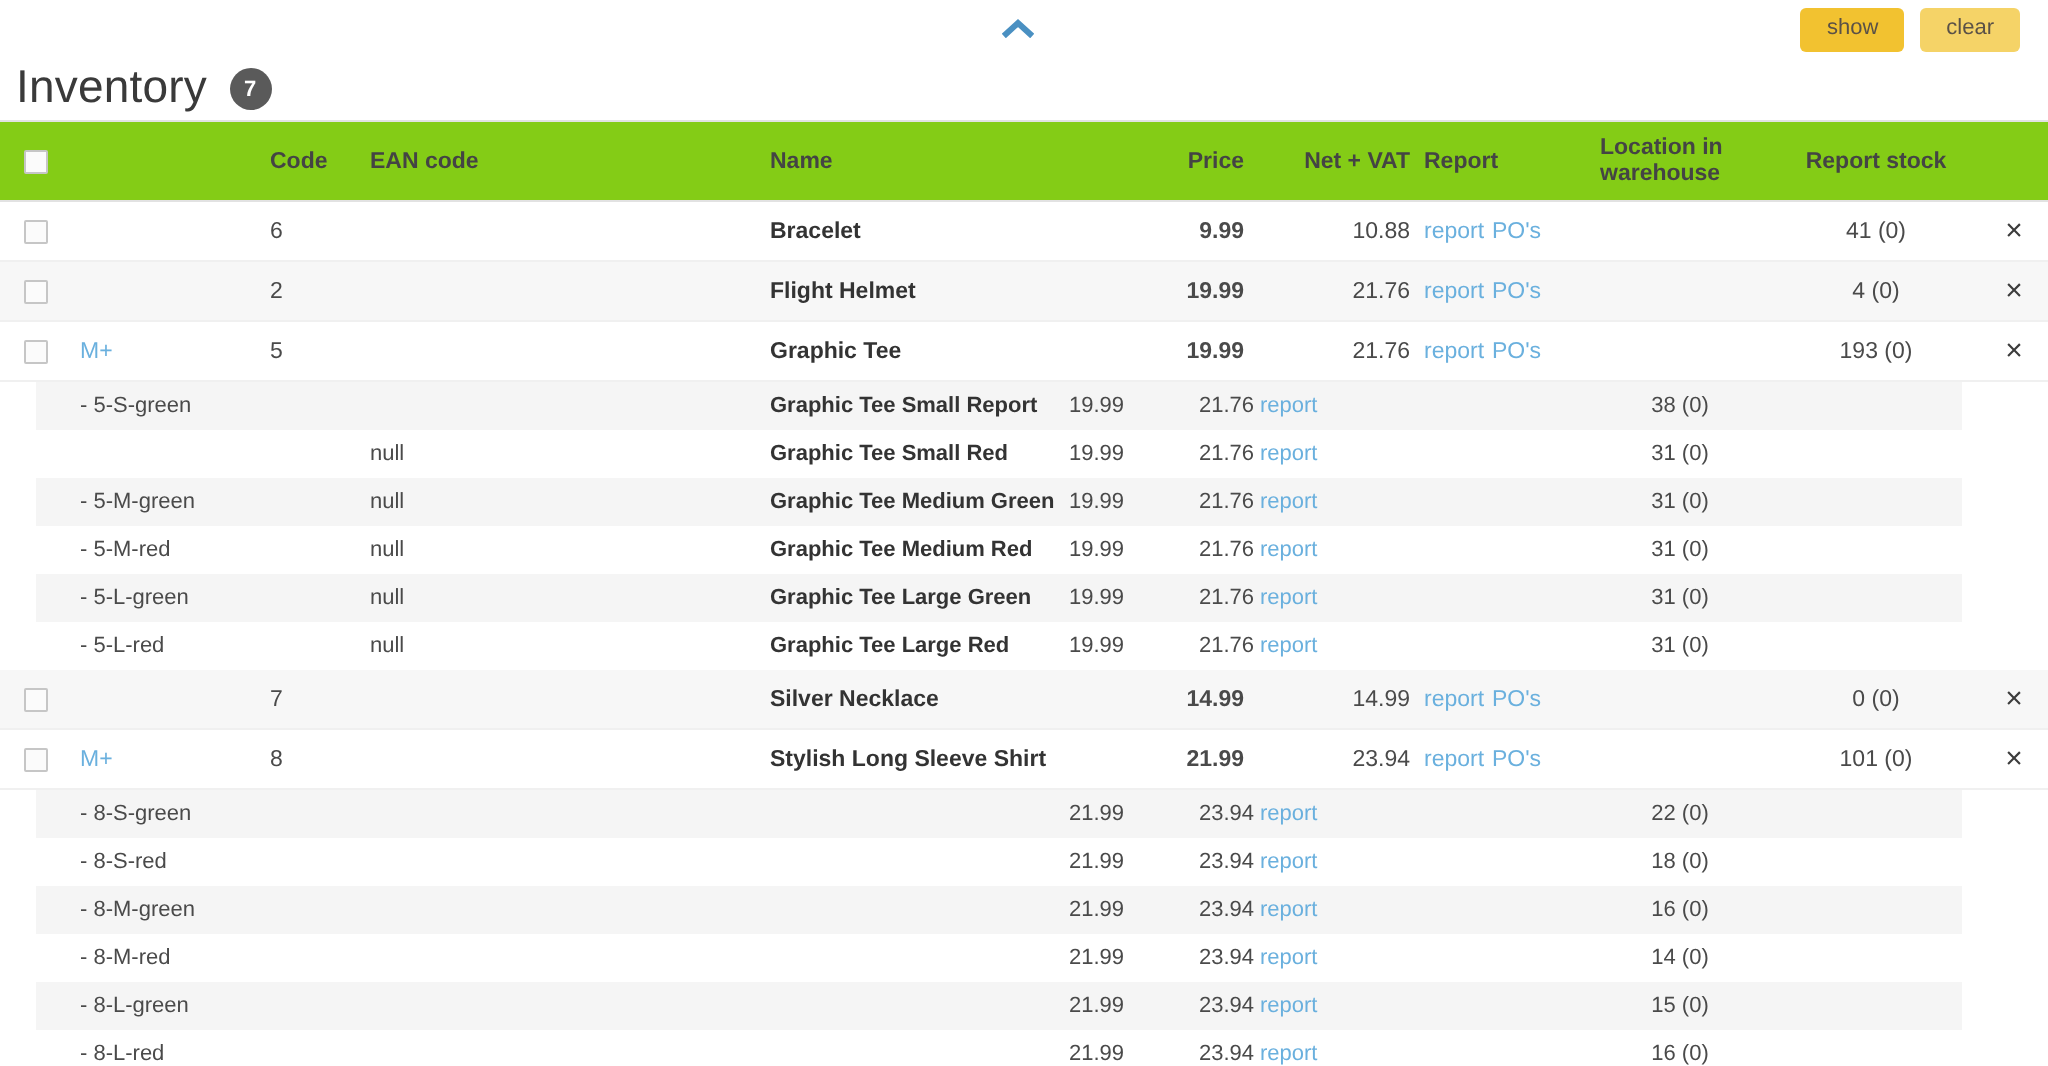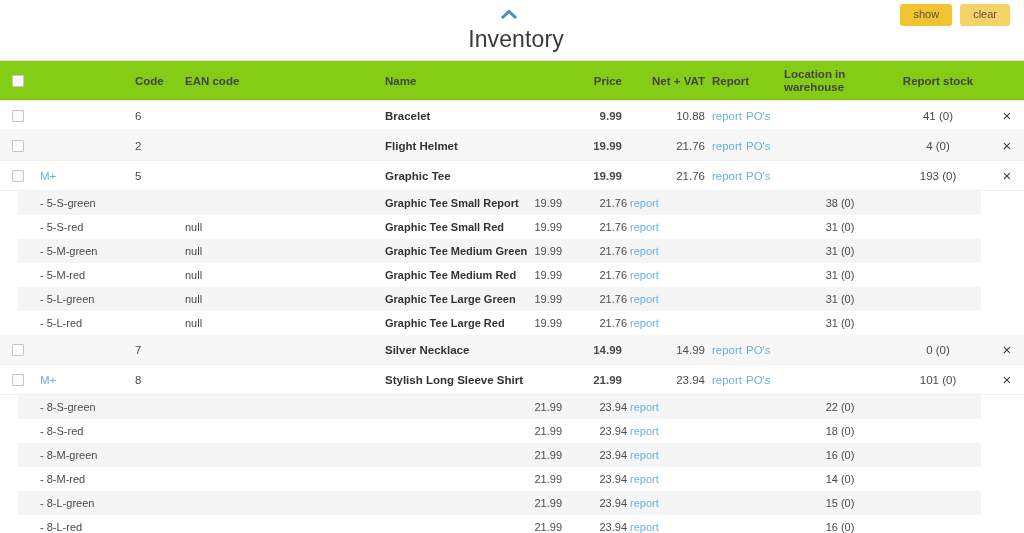--- a/index.html
+++ b/index.html
@@ -32,21 +32,21 @@
     font-size: 11px; color: #5a5147;
     padding: 5px 13px 6px;
     cursor: pointer; line-height: 1;
   }
   .btn-show { background: #f2c230; }
   .btn-clear { background: #f5d367; }
 
   
   .title-row {
     display: flex; align-items: center; gap: 11px;
-    padding: 0 0 0 8px; height: 34px; flex-direction: column;
+    padding: 0 0 0 8px; height: 34px;
   }
   .title-text { font-size: 23px; font-weight: 400; color: #3a3a3a; letter-spacing: .1px; }
   .count-badge {
     width: 21px; height: 21px; border-radius: 50%;
     background: #5a5a5a; color: #fff;
     font-size: 11px; font-weight: bold;
     display: flex; align-items: center; justify-content: center;
     margin-top: 3px;
   }
 
@@ -94,21 +94,21 @@
   
   .c-check { left: 12px;  width: 24px; }
   .c-mplus { left: 40px;  width: 40px; }
   .c-code  { left: 135px; width: 45px; }
   .c-ean   { left: 185px; width: 195px; }
   .c-name  { left: 385px; width: 200px; }
   .c-price { left: 560px; width: 62px; font-weight: bold; }
   .c-net   { left: 635px; width: 70px; text-align: right; }
   .c-rep   { left: 712px; width: 40px; }
   .c-po    { left: 746px; width: 40px; }
-  .c-loc   { left: 784px; width: 90px; }
+  .c-loc   { left: 800px; width: 90px; }
   .c-stock { left: 890px; width: 96px; }
   .c-x     { left: 995px; width: 24px; }
 
   
   .s-label { left: 40px;  width: 140px; }
   .s-ean   { left: 185px; width: 195px; }
   .s-name  { left: 185px; width: 300px; }
   .s-price { left: 500px; width: 62px; }
   .s-net   { left: 572px; width: 55px; }
   .s-rep   { left: 630px; width: 45px; }
@@ -241,21 +241,20 @@
           <div class="cell s-name bold" style="left: 185px; width: 400px; padding-left: 200px;">Graphic Tee Small Report</div>
           <div class="cell s-price right">19.99</div>
           <div class="cell s-net right">21.76</div>
           <div class="cell s-rep">
             <span class="lnk">report</span>
           </div>
           <div class="cell s-stock center">38 (0)</div>
         </div>
         <div class="row srow">
           <div class="inset-bg" style="background:#ffffff;"></div>
-          <div class="cell s-label">- 5-S-red</div>
           <div class="cell s-ean" style="left:185px;width:60px;">null</div>
           <div class="cell s-name bold" style="left: 185px; width: 400px; padding-left: 200px;">Graphic Tee Small Red</div>
           <div class="cell s-price right">19.99</div>
           <div class="cell s-net right">21.76</div>
           <div class="cell s-rep">
             <span class="lnk">report</span>
           </div>
           <div class="cell s-stock center">31 (0)</div>
         </div>
         <div class="row srow">

